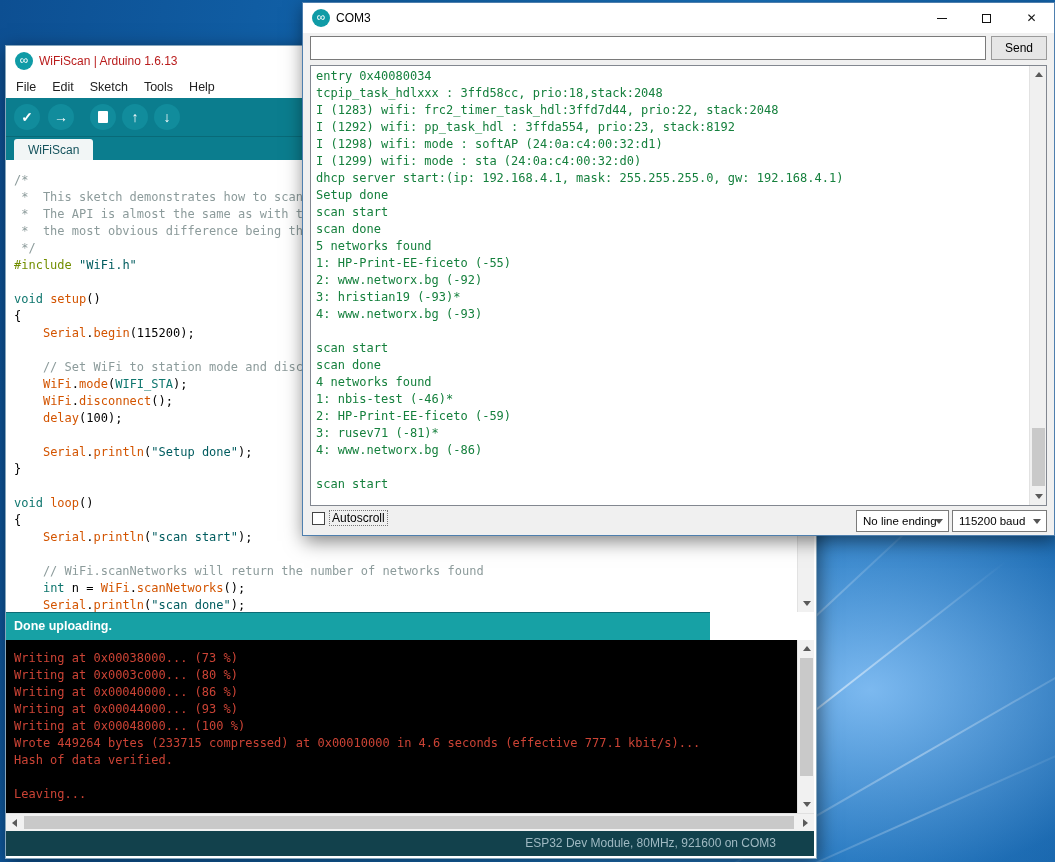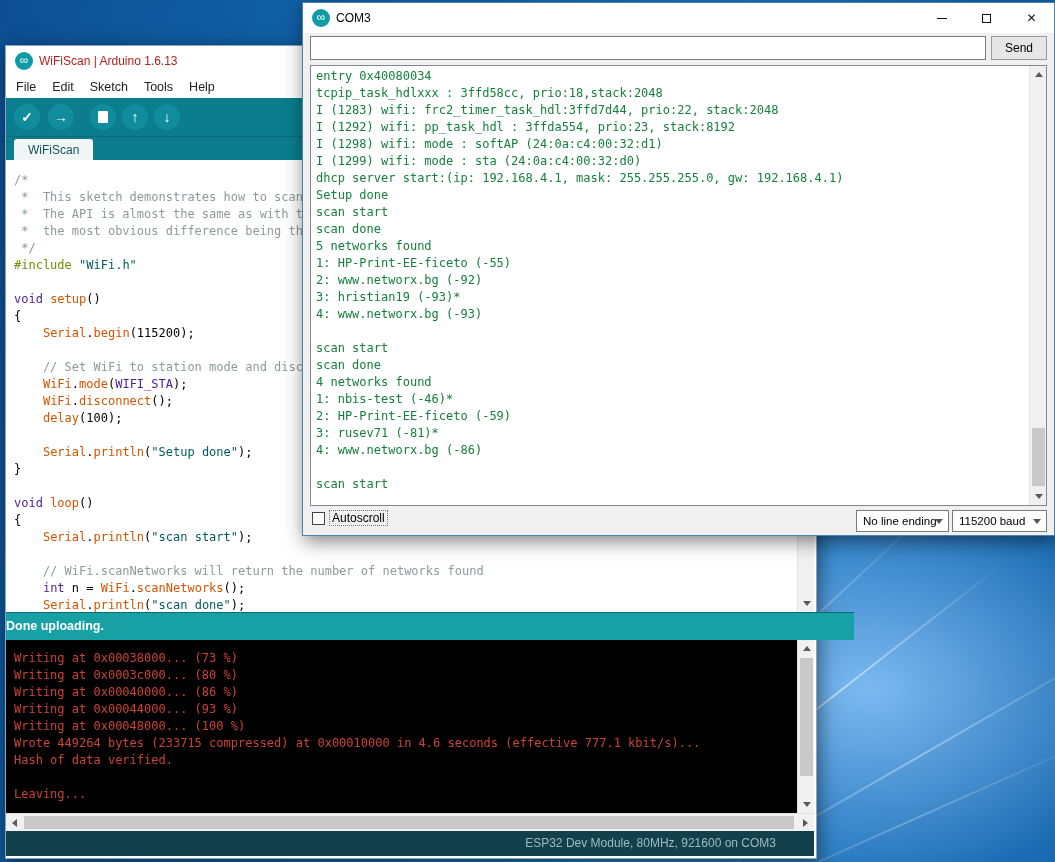--- a/index.html
+++ b/index.html
@@ -28,31 +28,31 @@
   .ar-menu span{font-size:12.5px;color:#222;margin-right:16px;}
   .ar-toolbar{position:absolute;left:0;top:52px;width:808px;height:38px;background:#0b7d8e;}
   .tbtn{position:absolute;top:6px;width:26px;height:26px;border-radius:50%;background:#118c9c;
         color:#fff;text-align:center;font-weight:bold;font-size:14px;line-height:26px;}
   .sheet{display:inline-block;width:10px;height:12px;background:#fff;border-radius:1px;margin-top:7px;}
   .ar-tabbar{position:absolute;left:0;top:90px;width:808px;height:24px;background:#0b7d8e;border-top:1px solid rgba(0,0,0,.15);box-sizing:border-box;}
   .ar-tab{position:absolute;left:8px;top:2px;height:22px;padding:0 14px;background:#f2f6f6;
           border-radius:3px 3px 0 0;font-size:12px;color:#14525c;line-height:22px;}
   .ar-editor{position:absolute;left:0;top:114px;width:808px;height:452px;background:#fff;overflow:hidden;}
   .code{position:absolute;left:8px;top:12px;right:24px;font:12px/17px "DejaVu Sans Mono",monospace;color:#000;}
-  .tok-c{color:#8c9b9b;}  .tok-k{color:#4c1d95;}  .tok-f{color:#d35400;}
+  .tok-c{color:#8c9b9b;}  .tok-k{color:#0f766e;}  .tok-f{color:#d35400;}
   .tok-s{color:#005c5f;}  .tok-p{color:#728e00;}  .tok-n{color:#000;}
   .vscroll{position:absolute;right:0;top:0;width:17px;background:#f1f1f1;border-left:1px solid #e2e2e2;box-sizing:border-box;}
   .sb-arrow{position:absolute;left:0;width:17px;height:17px;display:flex;align-items:center;justify-content:center;}
   .tri-up{width:0;height:0;border-left:4px solid transparent;border-right:4px solid transparent;border-bottom:5px solid #5a5a5a;}
   .tri-dn{width:0;height:0;border-left:4px solid transparent;border-right:4px solid transparent;border-top:5px solid #5a5a5a;}
   .tri-lf{width:0;height:0;border-top:4px solid transparent;border-bottom:4px solid transparent;border-right:5px solid #5a5a5a;}
   .tri-rt{width:0;height:0;border-top:4px solid transparent;border-bottom:4px solid transparent;border-left:5px solid #5a5a5a;}
   .thumb{position:absolute;left:2px;width:13px;background:#c9c9c9;}
-  .ar-status{position:absolute;left:0;top:566px;width:848px;height:28px;background:#17a1a5;border-top:1px solid #0c6b75;
-             color:#fff;font-size:12.5px;font-weight:600;line-height:27px;padding-left:0;box-sizing:border-box;}
+  .ar-status{position:absolute;left:0;top:566px;width:704px;height:28px;background:#17a1a5;border-top:1px solid #0c6b75;
+             color:#fff;font-size:12.5px;font-weight:600;line-height:27px;padding-left:8px;box-sizing:border-box;}
   .ar-console{position:absolute;left:0;top:594px;width:808px;height:173px;background:#000;overflow:hidden;}
   .console-txt{position:absolute;left:8px;top:10px;right:24px;font:12px/17px "DejaVu Sans Mono",monospace;color:#cb4335;}
   .ar-hscroll{position:absolute;left:0;top:767px;width:808px;height:18px;background:#f1f1f1;border-top:1px solid #e0e0e0;box-sizing:border-box;}
   .hs-arrow{position:absolute;top:0;width:17px;height:17px;display:flex;align-items:center;justify-content:center;}
   .hthumb{position:absolute;top:2px;height:13px;background:#c9c9c9;}
   .ar-statusbar{position:absolute;left:0;top:785px;width:808px;height:25px;background:#12414c;
                 color:#9fb9c2;font-size:12px;line-height:25px;text-align:right;padding-right:38px;box-sizing:border-box;}
 
   
   #serial{left:302px;top:2px;width:751px;height:532px;background:#f0f0f0;border:1px solid #4e7fae;z-index:2;}

